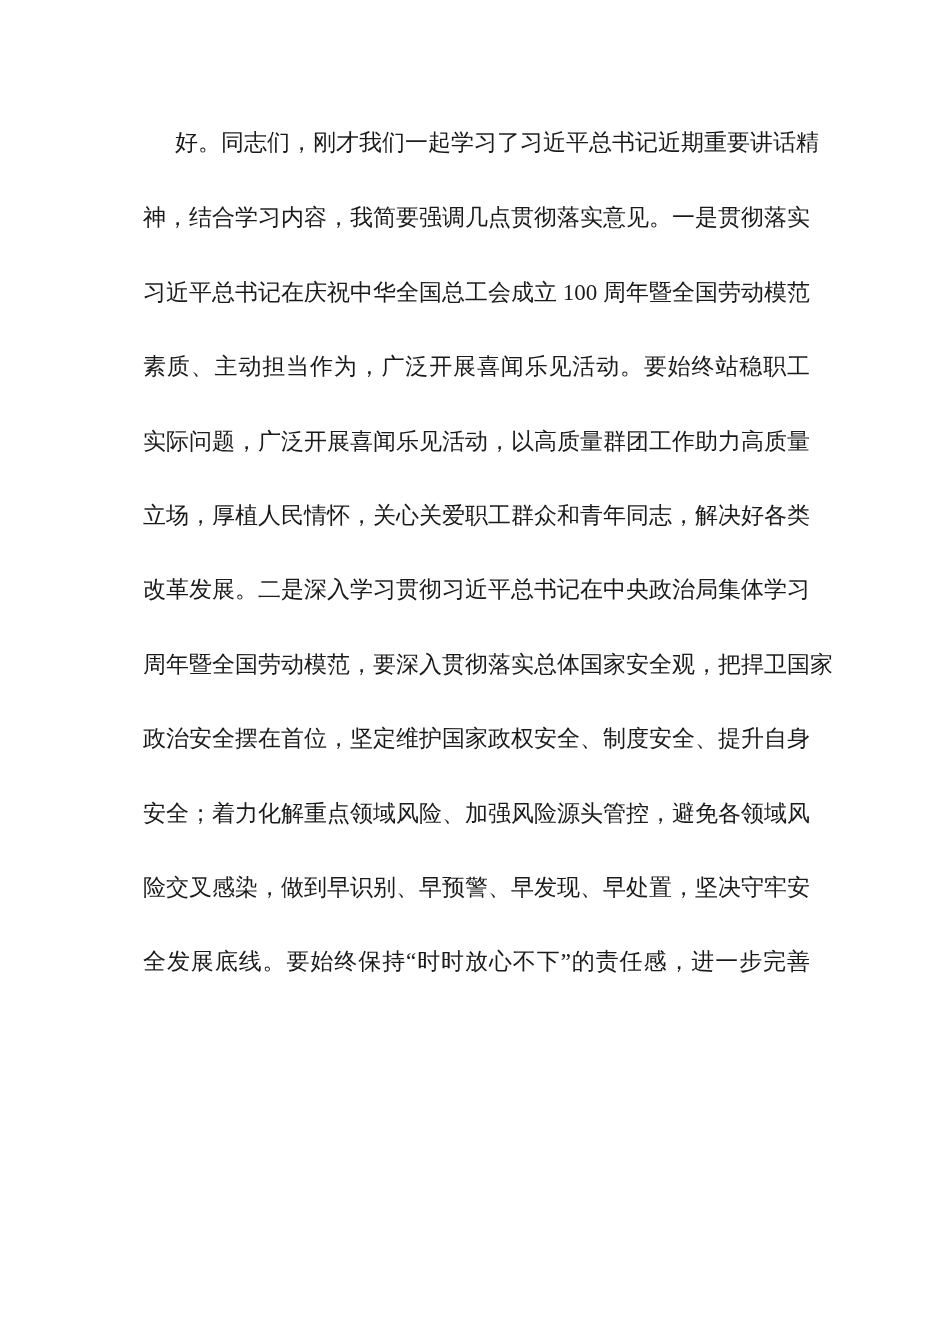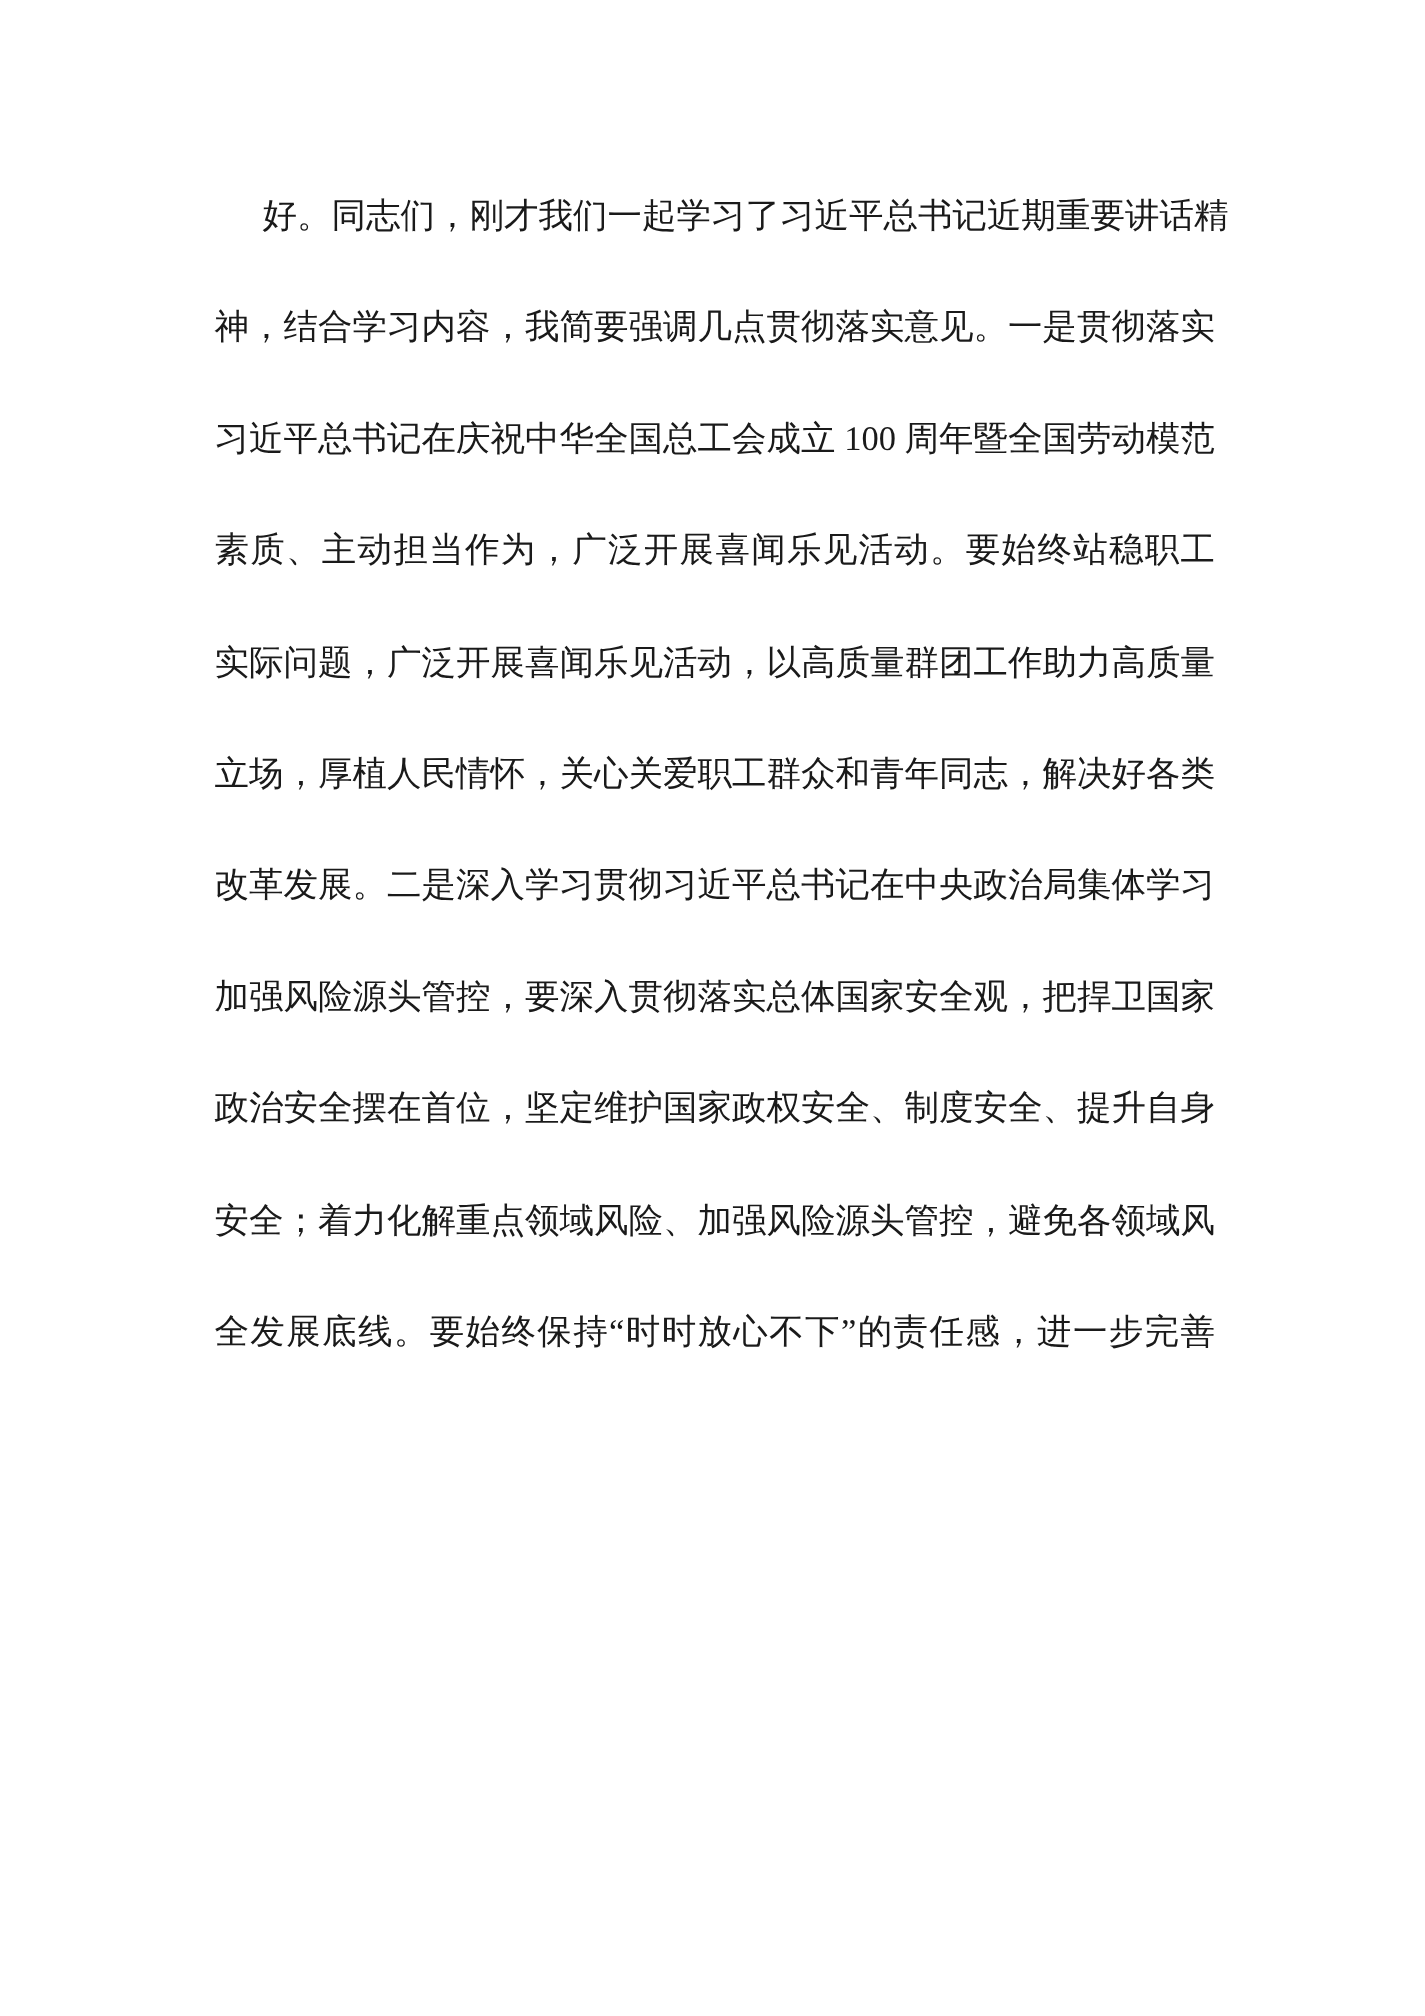--- a/index.html
+++ b/index.html
@@ -26,30 +26,32 @@
     height: 74.4px;
     line-height: 74.4px;
     text-align: justify;
     text-align-last: justify;
     -moz-text-align-last: justify;
     white-space: nowrap;
     overflow: visible;
   }
   .doc-line.first-line {
     text-indent: 32px;
+    font-family: Liberation Mono, monospace;
   }
 </style>
 </head>
 <body>
 
 <div class="doc-page">
   <div class="doc-line first-line">好。同志们，刚才我们一起学习了习近平总书记近期重要讲话精</div>
   <div class="doc-line">神，结合学习内容，我简要强调几点贯彻落实意见。一是贯彻落实</div>
   <div class="doc-line">习近平总书记在庆祝中华全国总工会成立 100 周年暨全国劳动模范</div>
   <div class="doc-line">素质、主动担当作为，广泛开展喜闻乐见活动。要始终站稳职工</div>
   <div class="doc-line">实际问题，广泛开展喜闻乐见活动，以高质量群团工作助力高质量</div>
   <div class="doc-line">立场，厚植人民情怀，关心关爱职工群众和青年同志，解决好各类</div>
   <div class="doc-line">改革发展。二是深入学习贯彻习近平总书记在中央政治局集体学习</div>
-  <div class="doc-line">加强风险源头管控，要深入贯彻落实总体国家安全观，把捍卫国家</div>
+  <div class="doc-line">周年暨全国劳动模范，要深入贯彻落实总体国家安全观，把捍卫国家</div>
   <div class="doc-line">政治安全摆在首位，坚定维护国家政权安全、制度安全、提升自身</div>
   <div class="doc-line">安全；着力化解重点领域风险、加强风险源头管控，避免各领域风</div>
+  <div class="doc-line">险交叉感染，做到早识别、早预警、早发现、早处置，坚决守牢安</div>
   <div class="doc-line">全发展底线。要始终保持“时时放心不下”的责任感，进一步完善</div>
 </div>
 
 </body></html>

